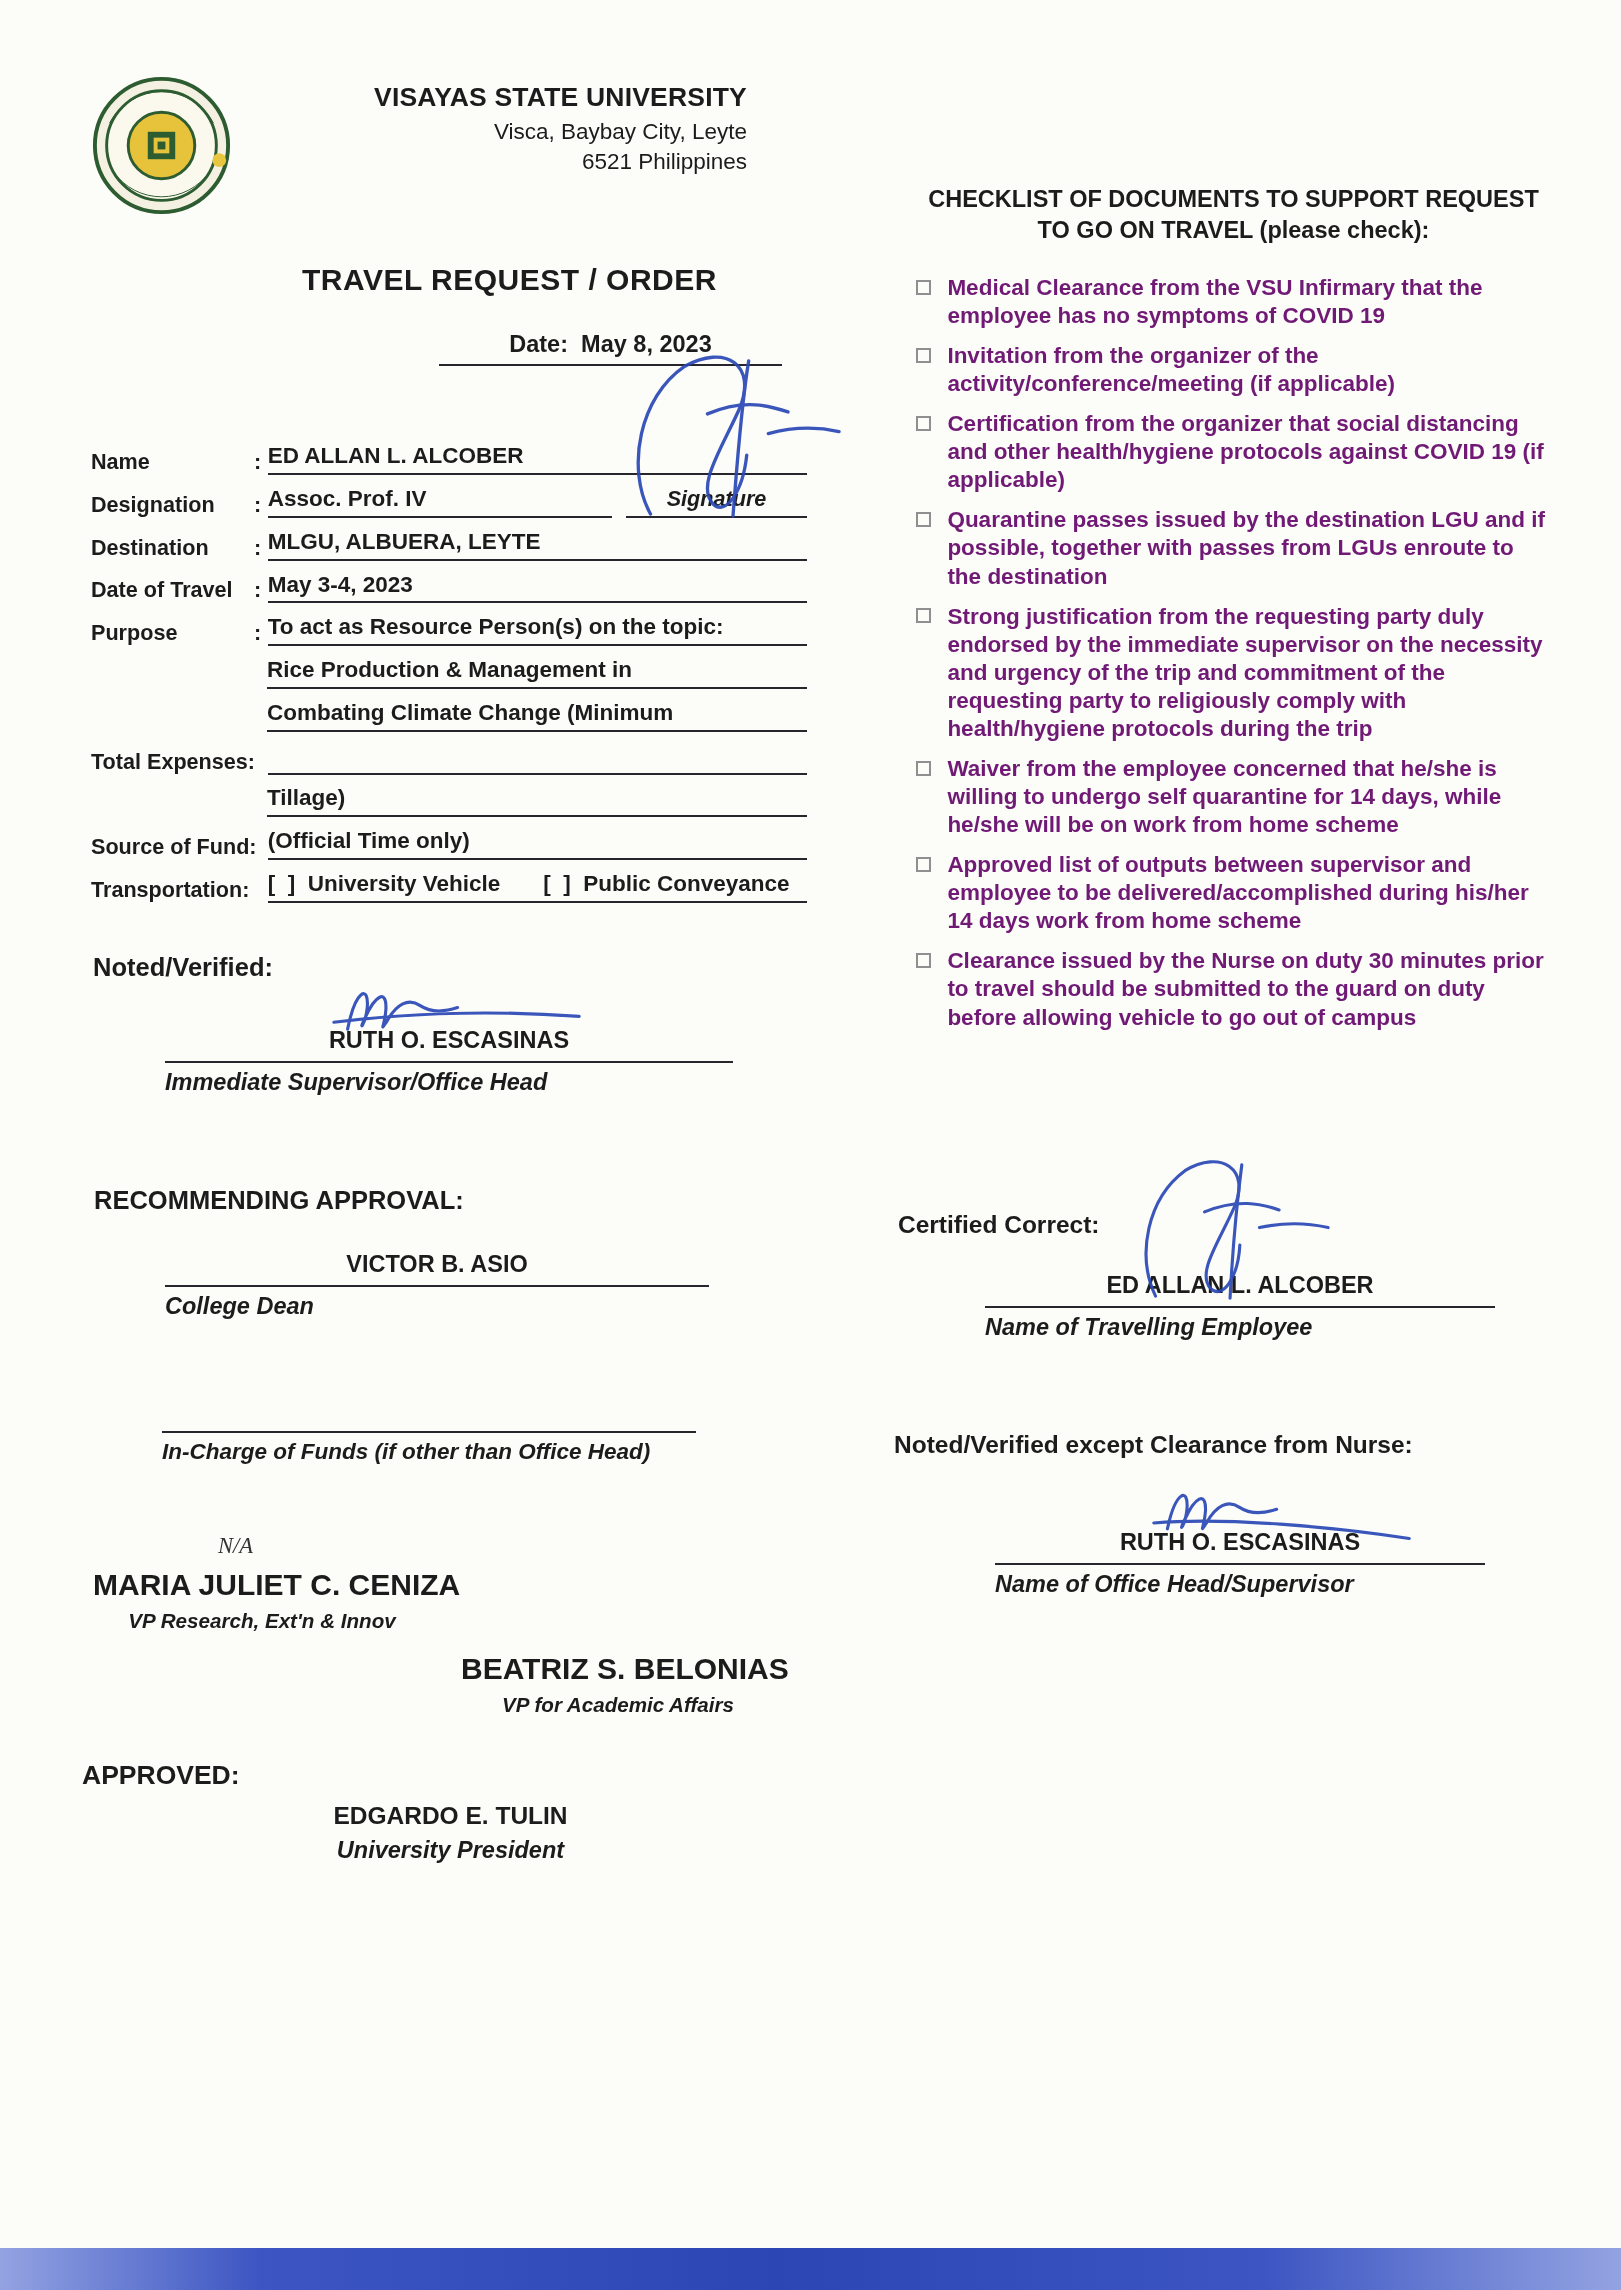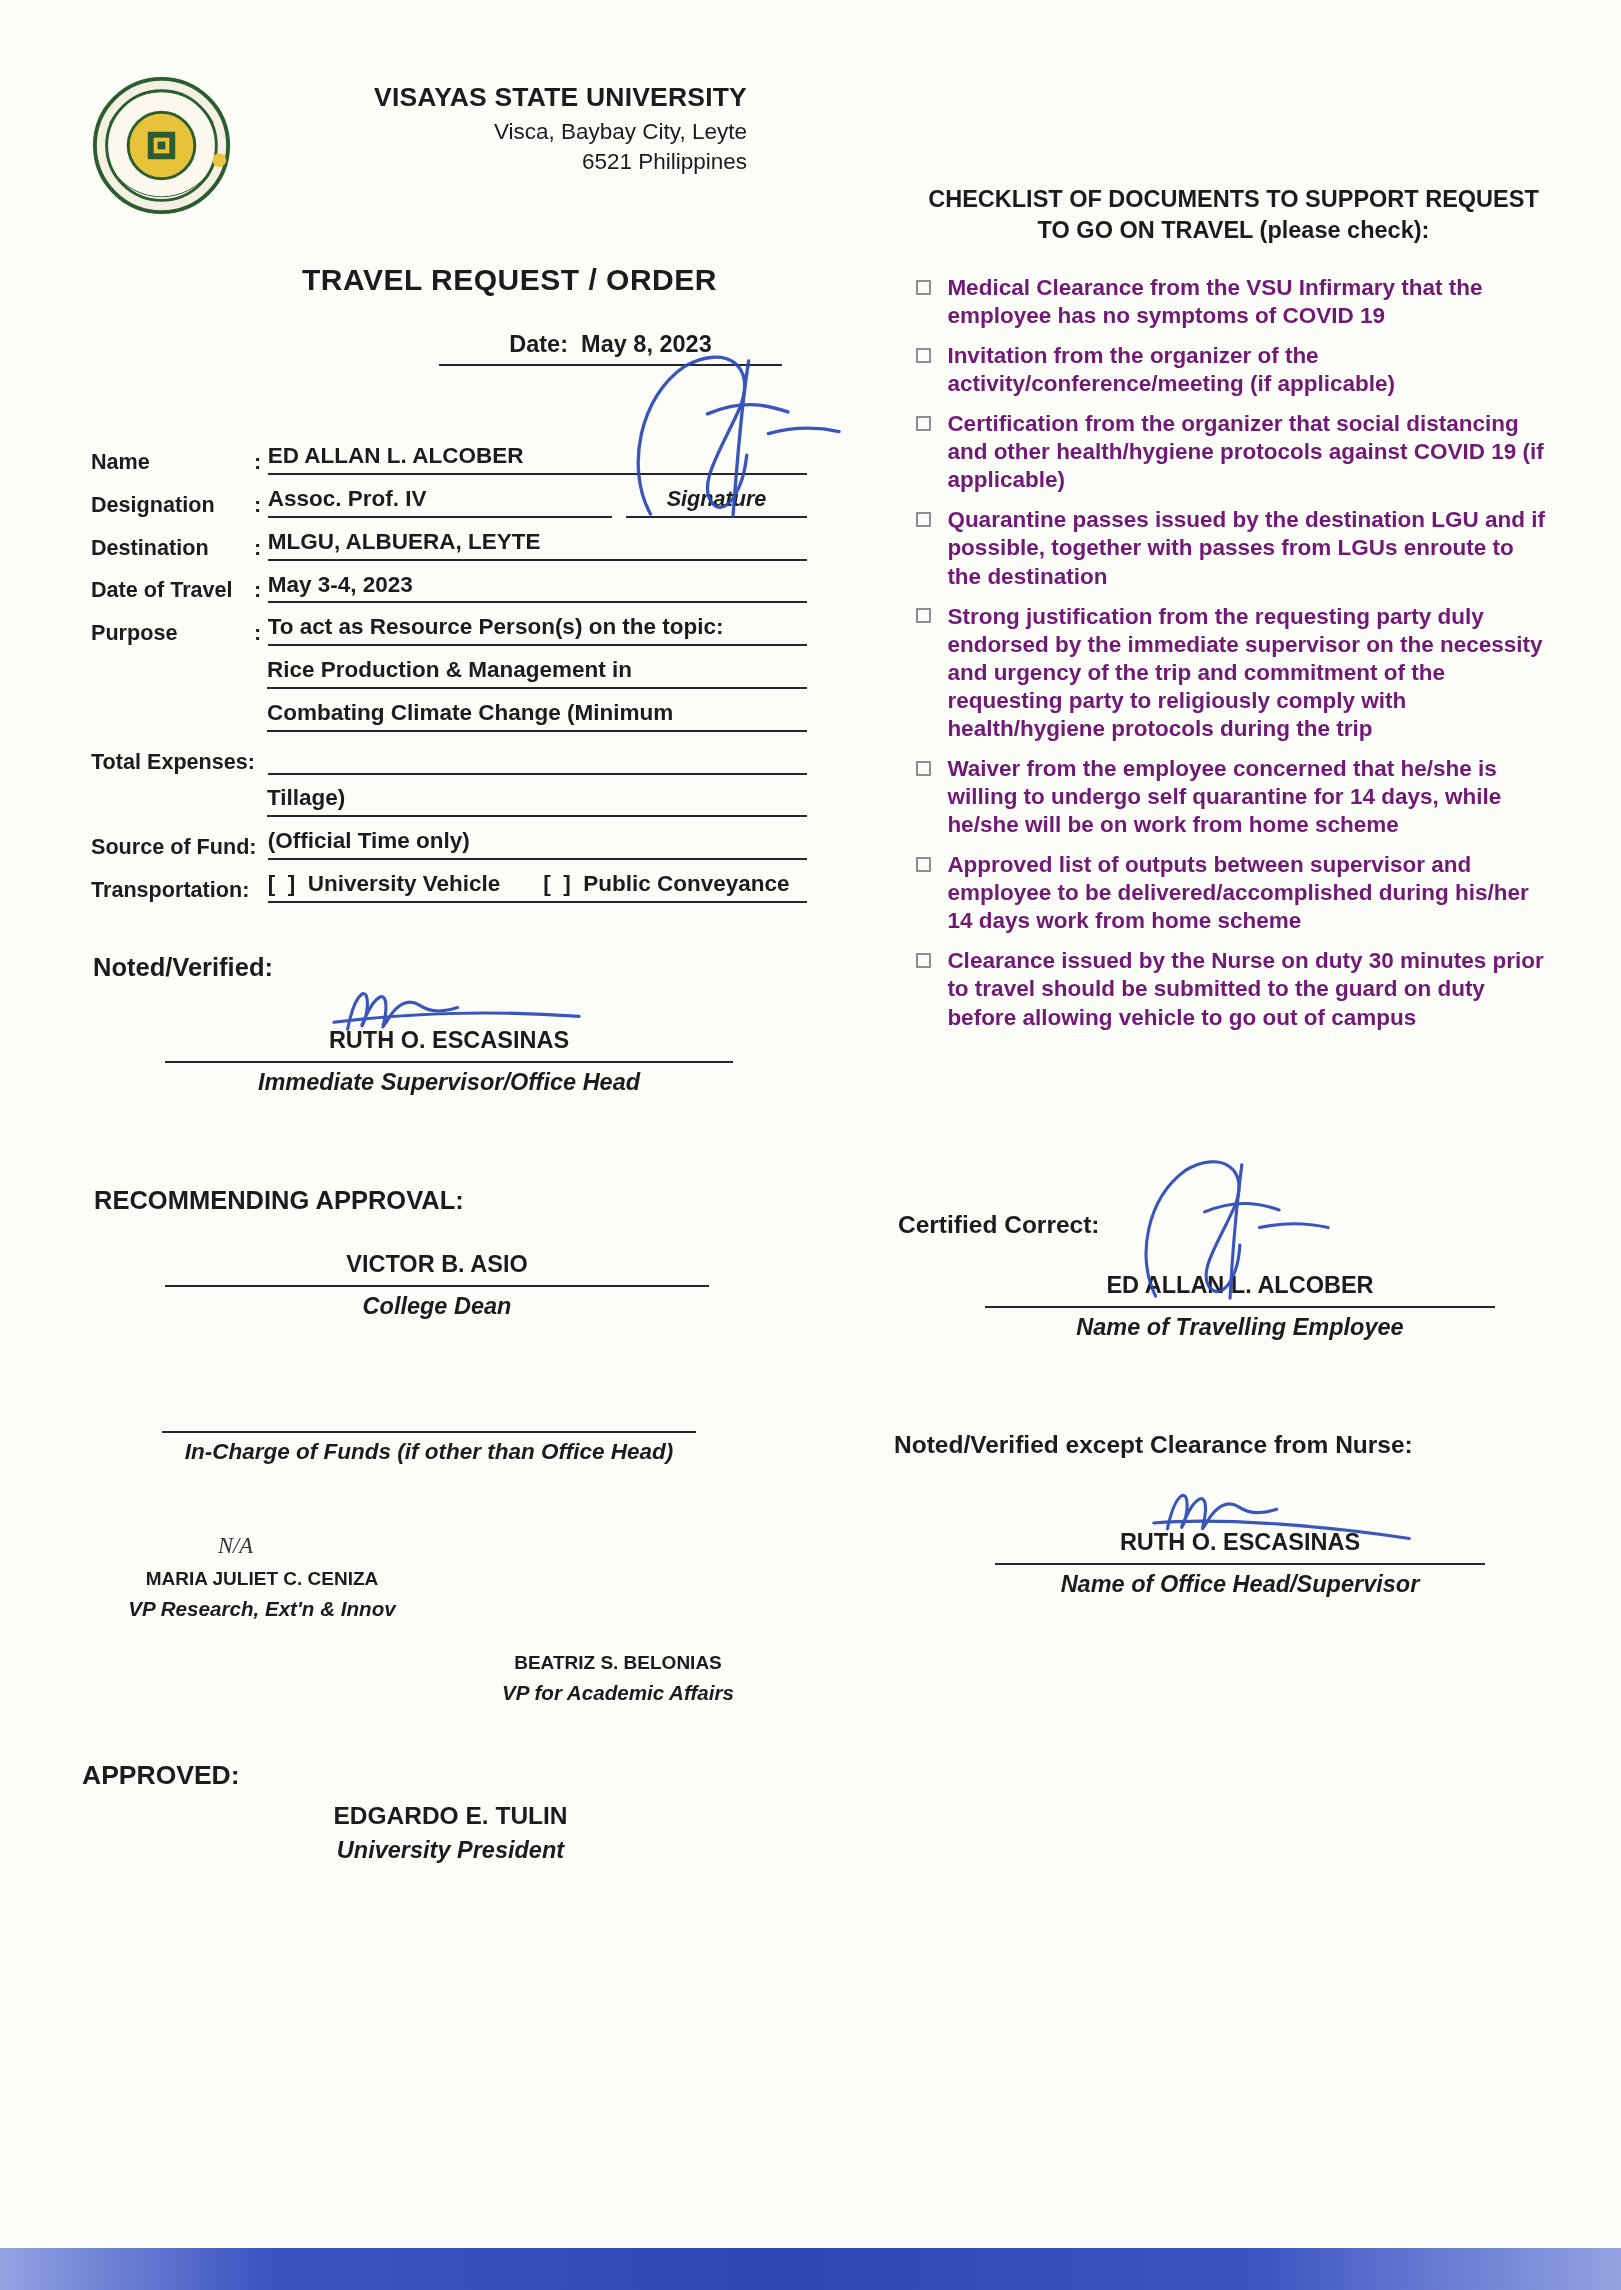--- a/index.html
+++ b/index.html
@@ -24,41 +24,41 @@
   .frow{display:flex;align-items:flex-end;margin-bottom:10.8px;min-height:32px}
   .flabel{flex:none;width:163px;font-weight:700;font-size:21.6px;white-space:nowrap}
   .fcolon{flex:none;width:13.7px;font-weight:700;font-size:21.6px}
   .findent{flex:none;width:176px}
   .fvalue{flex:1;font-weight:700;font-size:22.5px;border-bottom:2px solid var(--line,#26262c);padding-bottom:3.9px;white-space:nowrap}
   .sigcell{flex:none;width:181px;margin-left:13.7px;border-bottom:2px solid var(--line,#26262c);text-align:center;font-style:italic;font-weight:700;font-size:21.6px;padding-bottom:3.9px}
   .trans{display:flex;gap:43px}
 
   
   .sign-line{border-bottom:2px solid var(--line,#26262c);text-align:center;padding-bottom:7px;font-weight:700;font-size:23.5px;white-space:nowrap}
-  .sign-title{text-align:center;font-weight:700;font-style:italic;margin-top:5.9px;font-size:23.5px}
+  .sign-title{text-align:left;font-weight:700;font-style:italic;margin-top:5.9px;font-size:23.5px}
   .sec-label{font-weight:700;font-size:25.5px;white-space:nowrap}
 
   
   .checklist{left:916px;top:184px;width:635px}
   .chk-title{text-align:center;font-weight:700;font-size:23.5px;line-height:1.3}
   .chk-list{margin-top:29px;list-style:none}
   .chk-item{display:flex;gap:16.7px;margin-bottom:11.8px}
   .chk-box{flex:none;width:14.7px;height:14.7px;border:2px solid #8f8f92;margin-top:5.9px}
   .chk-text{font-weight:700;font-size:22.5px;line-height:1.25;color:#701a75}
 
   
   .sig{color:var(--ink-blue,#2b49b6);opacity:.92;z-index:5}
   .sig svg{display:block;overflow:visible}
 
   
   .scan-strip{left:0;right:0;bottom:0;height:43px;
     background:linear-gradient(90deg,#93a3e2 0%,var(--scan-strip,#3c55c2) 16%,#2c47b4 48%,var(--scan-strip,#3c55c2) 78%,#93a3e2 100%)}
 
   .na{font-family:"Liberation Serif",serif;font-style:italic;font-size:22.5px;color:#333}
-  .vp-name{font-weight:700;font-size:19px;white-space:nowrap}
+  .vp-name{font-weight:700;font-size:30px;white-space:nowrap}
   .vp-title{font-weight:700;font-style:italic;font-size:20.6px;margin-top:6.9px}
 </style>
 </head>
 <body>
 
 <div class="page">
 
   <div class="abs logo">
     <svg width="143" height="143" viewBox="0 0 146 146">
       <circle cx="73" cy="73" r="68" fill="#f4f1e2" stroke="#2e5c31" stroke-width="4"></circle>

